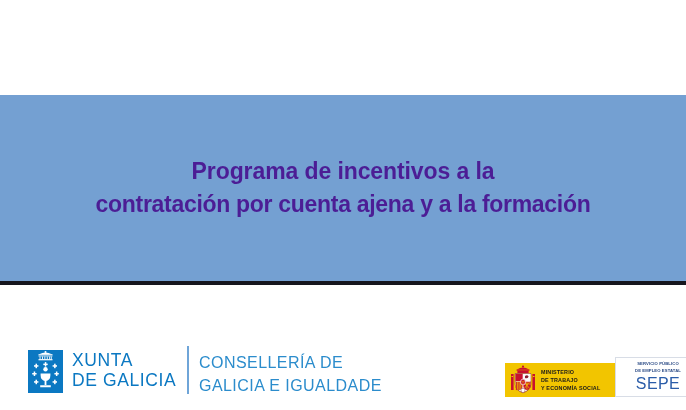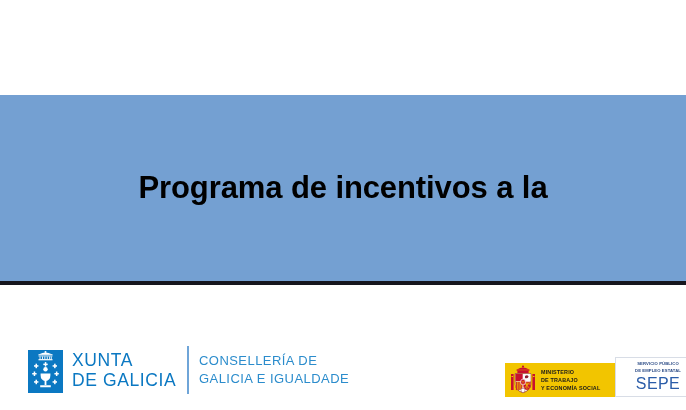--- a/index.html
+++ b/index.html
@@ -50,22 +50,22 @@
     top: 95px;
     width: 686px;
     height: 186px;
     background: #74a0d2;
     display: flex;
     align-items: center;
     justify-content: center;
     flex-direction: column;
   }
   .banner-text {
-    color: #000000;
-    font-size: 31px;
+    color: #4c1d95;
+    font-size: 23px;
     font-weight: bold;
     line-height: 1.42;
     text-align: center;
     width: 100%;
     padding: 0 14px;
     box-sizing: border-box;
   }
   .banner-line {
     display: block;
     white-space: nowrap;
@@ -132,21 +132,21 @@
     width: 2px;
     height: 48px;
     background: #6fa5d8;
   }
 
   .conselleria {
     position: absolute;
     left: 199px;
     top: 352px;
     color: #2b8ccc;
-    font-size: 13px;
+    font-size: 16px;
     line-height: 1.42;
     letter-spacing: 0.45px;
   }
   .conselleria span { display: block; white-space: nowrap; }
 
   
   .ministry {
     position: absolute;
     left: 505px;
     top: 348px;
@@ -210,20 +210,21 @@
 </style>
 </head>
 <body>
 
 <div class="page">
 
 
   <div class="banner">
     <div class="banner-text">
       <span class="banner-line banner-line-1">Programa de incentivos a la</span>
+      <span class="banner-line banner-line-2">contratación por cuenta ajena y a la formación</span>
     </div>
   </div>
 
   <div class="divider-rule"></div>
 
   <div class="footer"></div>
 
   <div class="xunta-logo">
     <div class="xunta-emblem">
       <svg width="35" height="43" viewBox="0 0 35 43" xmlns="http://www.w3.org/2000/svg">

